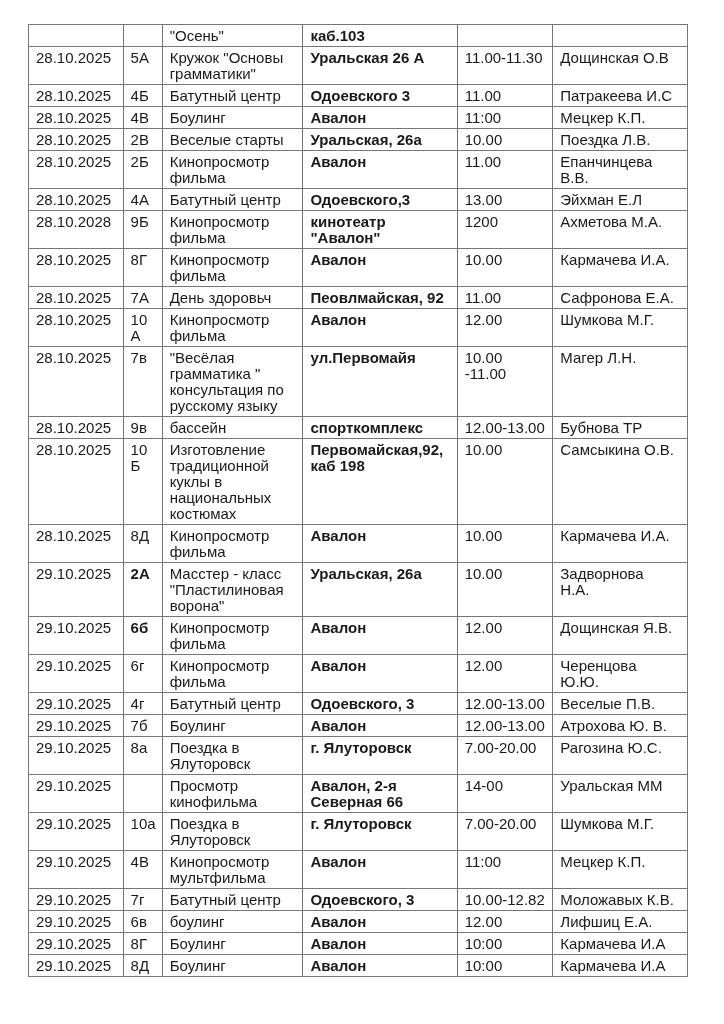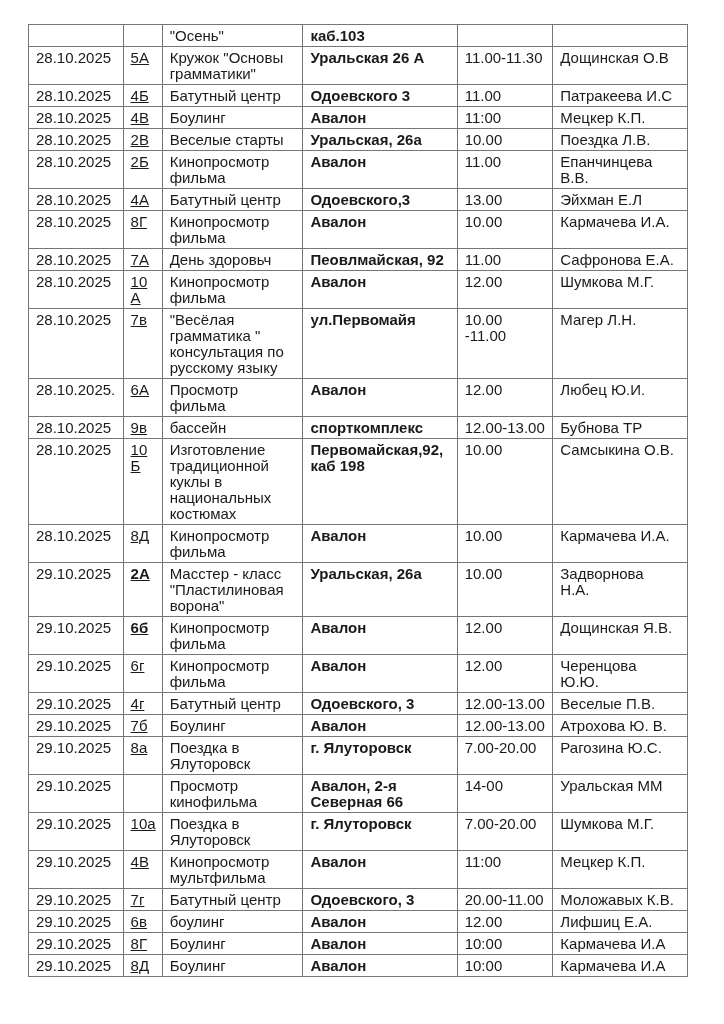--- a/index.html
+++ b/index.html
@@ -29,21 +29,21 @@
     border:1px solid var(--border-color);
     vertical-align:top;
     padding:3px 6px 2px 7px;
     font-size:15px;
     line-height:16px;
     white-space:pre-wrap;
     overflow-wrap:break-word;
   }
   td.bold{font-weight:bold;}
   .col-date{width:92px;}
-  .col-grade{width:38px;text-decoration:underline;}
+  .col-grade{width:38px;}
   .col-activity{width:137px;}
   .col-location{width:150px;font-weight:bold;}
   .col-time{width:93px;}
   .col-teacher{width:131px;}
 </style>
 </head>
 <body>
 
 <div class="page">
   <table class="schedule">
@@ -109,20 +109,29 @@
         </tr>
         <tr>
           <td class="col-date">28.10.2025</td>
           <td class="col-grade">4А</td>
           <td class="col-activity">Батутный центр</td>
           <td class="col-location">Одоевского,3</td>
           <td class="col-time">13.00</td>
           <td class="col-teacher">Эйхман Е.Л</td>
         </tr>
         <tr>
+          <td class="col-date">28.10.2028</td>
+          <td class="col-grade">9Б</td>
+          <td class="col-activity">Кинопросмотр
+фильма</td>
+          <td class="col-location">кинотеатр "Авалон"</td>
+          <td class="col-time">1200</td>
+          <td class="col-teacher">Ахметова М.А.</td>
+        </tr>
+        <tr>
           <td class="col-date">28.10.2025</td>
           <td class="col-grade">8Г</td>
           <td class="col-activity">Кинопросмотр
 фильма</td>
           <td class="col-location">Авалон</td>
           <td class="col-time">10.00</td>
           <td class="col-teacher">Кармачева И.А.</td>
         </tr>
         <tr>
           <td class="col-date">28.10.2025</td>
@@ -146,28 +155,20 @@
           <td class="col-grade">7в</td>
           <td class="col-activity">"Весёлая
 грамматика "
 консультация по
 русскому языку</td>
           <td class="col-location">ул.Первомайя</td>
           <td class="col-time">10.00 -11.00</td>
           <td class="col-teacher">Магер Л.Н.</td>
         </tr>
         <tr>
-          <td class="col-date">28.10.2025.</td>
-          <td class="col-grade">6А</td>
-          <td class="col-activity">Просмотр фильма</td>
-          <td class="col-location">Авалон</td>
-          <td class="col-time">12.00</td>
-          <td class="col-teacher">Любец Ю.И.</td>
-        </tr>
-        <tr>
           <td class="col-date">28.10.2025</td>
           <td class="col-grade">9в</td>
           <td class="col-activity">бассейн</td>
           <td class="col-location">спорткомплекс</td>
           <td class="col-time">12.00-13.00</td>
           <td class="col-teacher">Бубнова ТР</td>
         </tr>
         <tr>
           <td class="col-date">28.10.2025</td>
           <td class="col-grade">10Б</td>
@@ -271,21 +272,21 @@
 мультфильма</td>
           <td class="col-location">Авалон</td>
           <td class="col-time">11:00</td>
           <td class="col-teacher">Мецкер К.П.</td>
         </tr>
         <tr>
           <td class="col-date">29.10.2025</td>
           <td class="col-grade">7г</td>
           <td class="col-activity">Батутный центр</td>
           <td class="col-location">Одоевского, 3</td>
-          <td class="col-time">20.00-11.00</td>
+          <td class="col-time">10.00-12.82</td>
           <td class="col-teacher">Моложавых К.В.</td>
         </tr>
         <tr>
           <td class="col-date">29.10.2025</td>
           <td class="col-grade">6в</td>
           <td class="col-activity">боулинг</td>
           <td class="col-location">Авалон</td>
           <td class="col-time">12.00</td>
           <td class="col-teacher">Лифшиц Е.А.</td>
         </tr>

